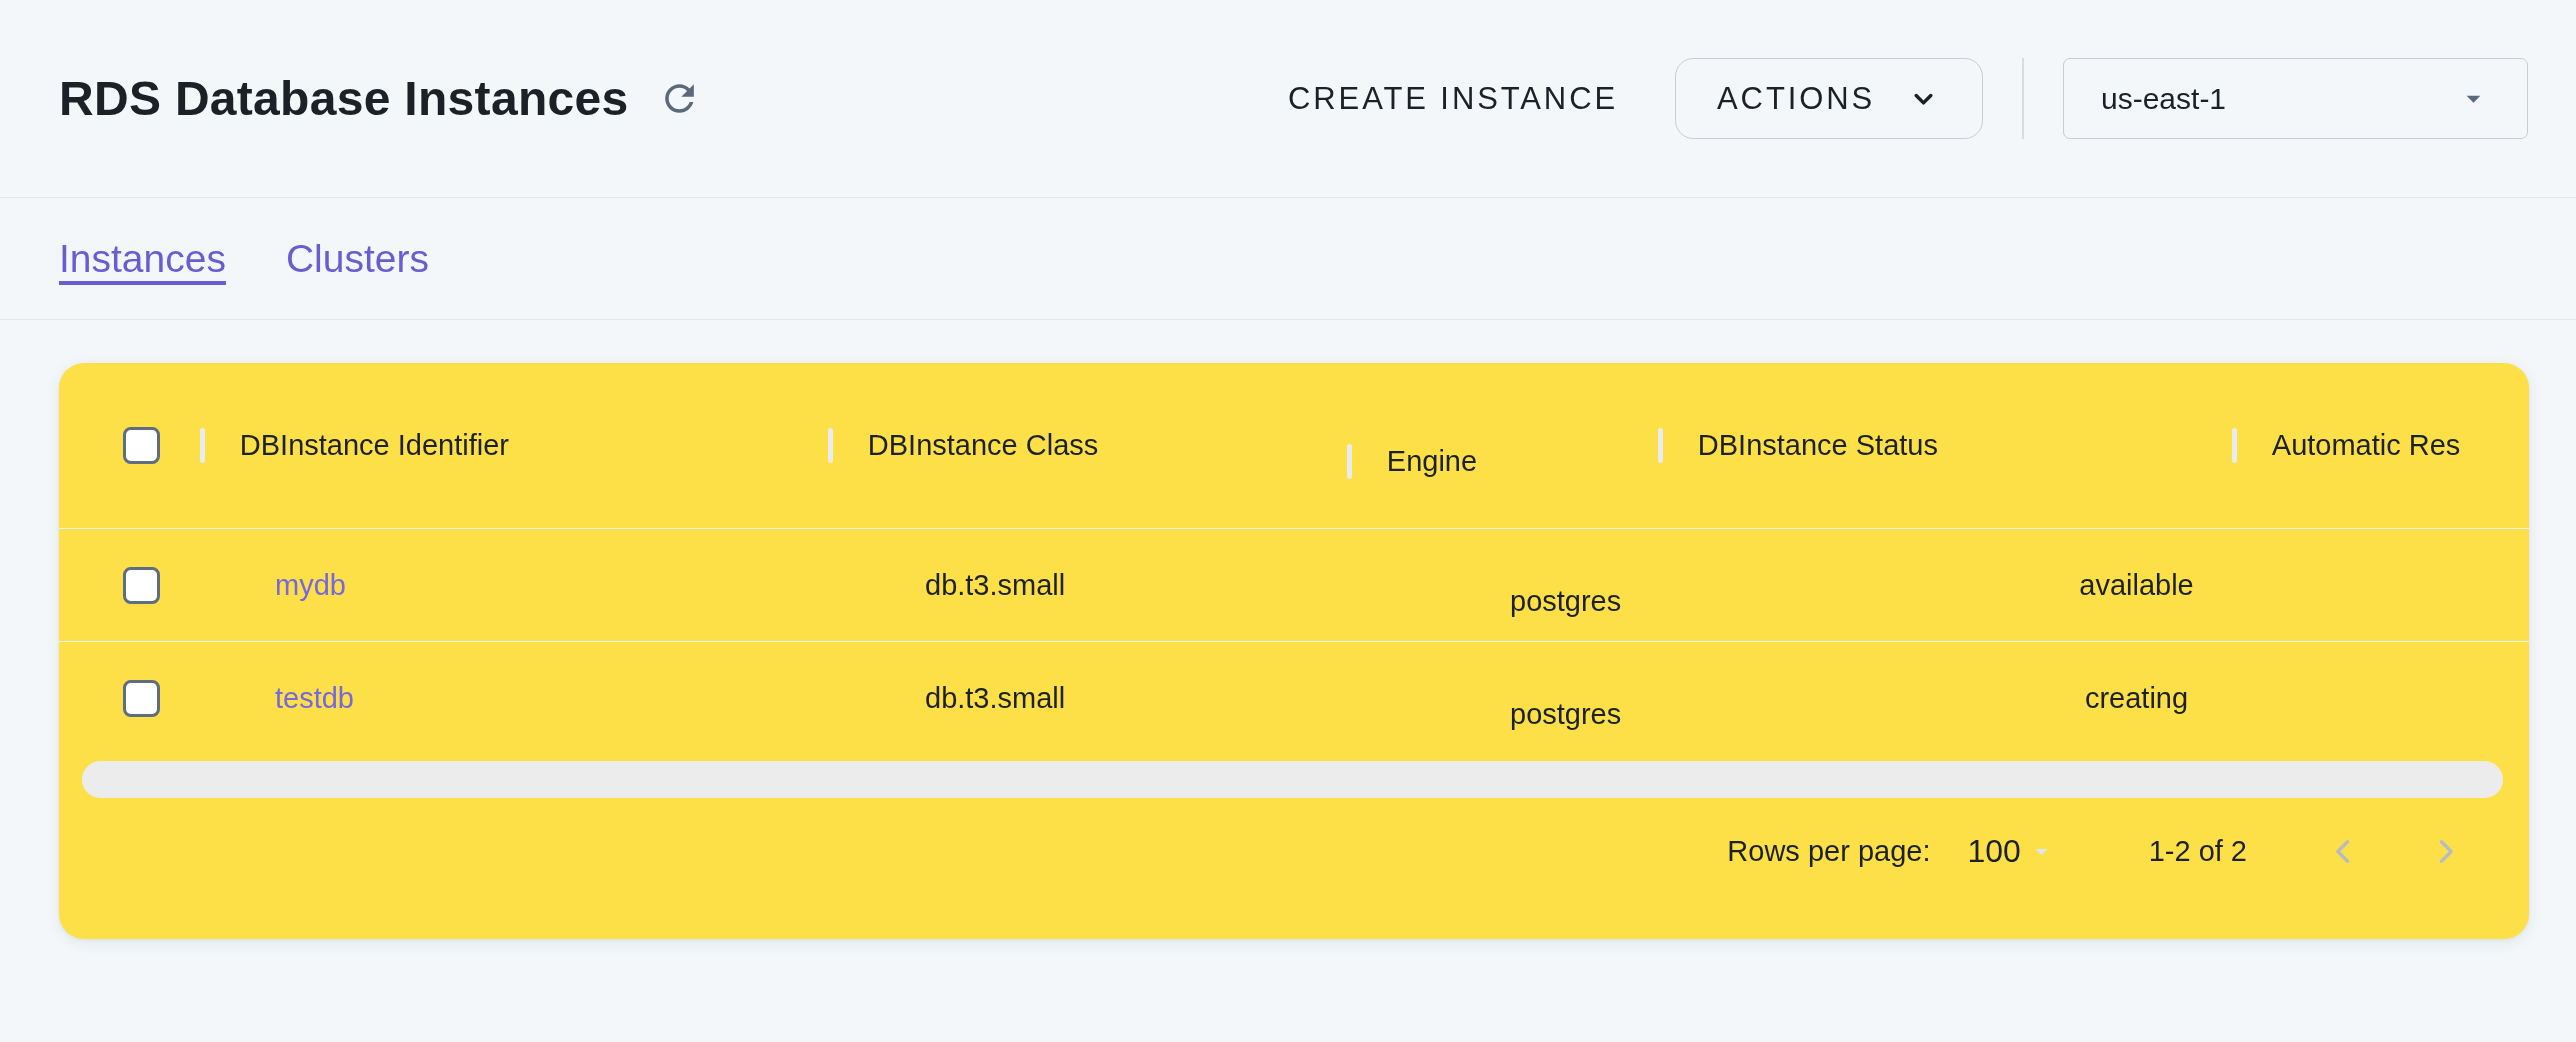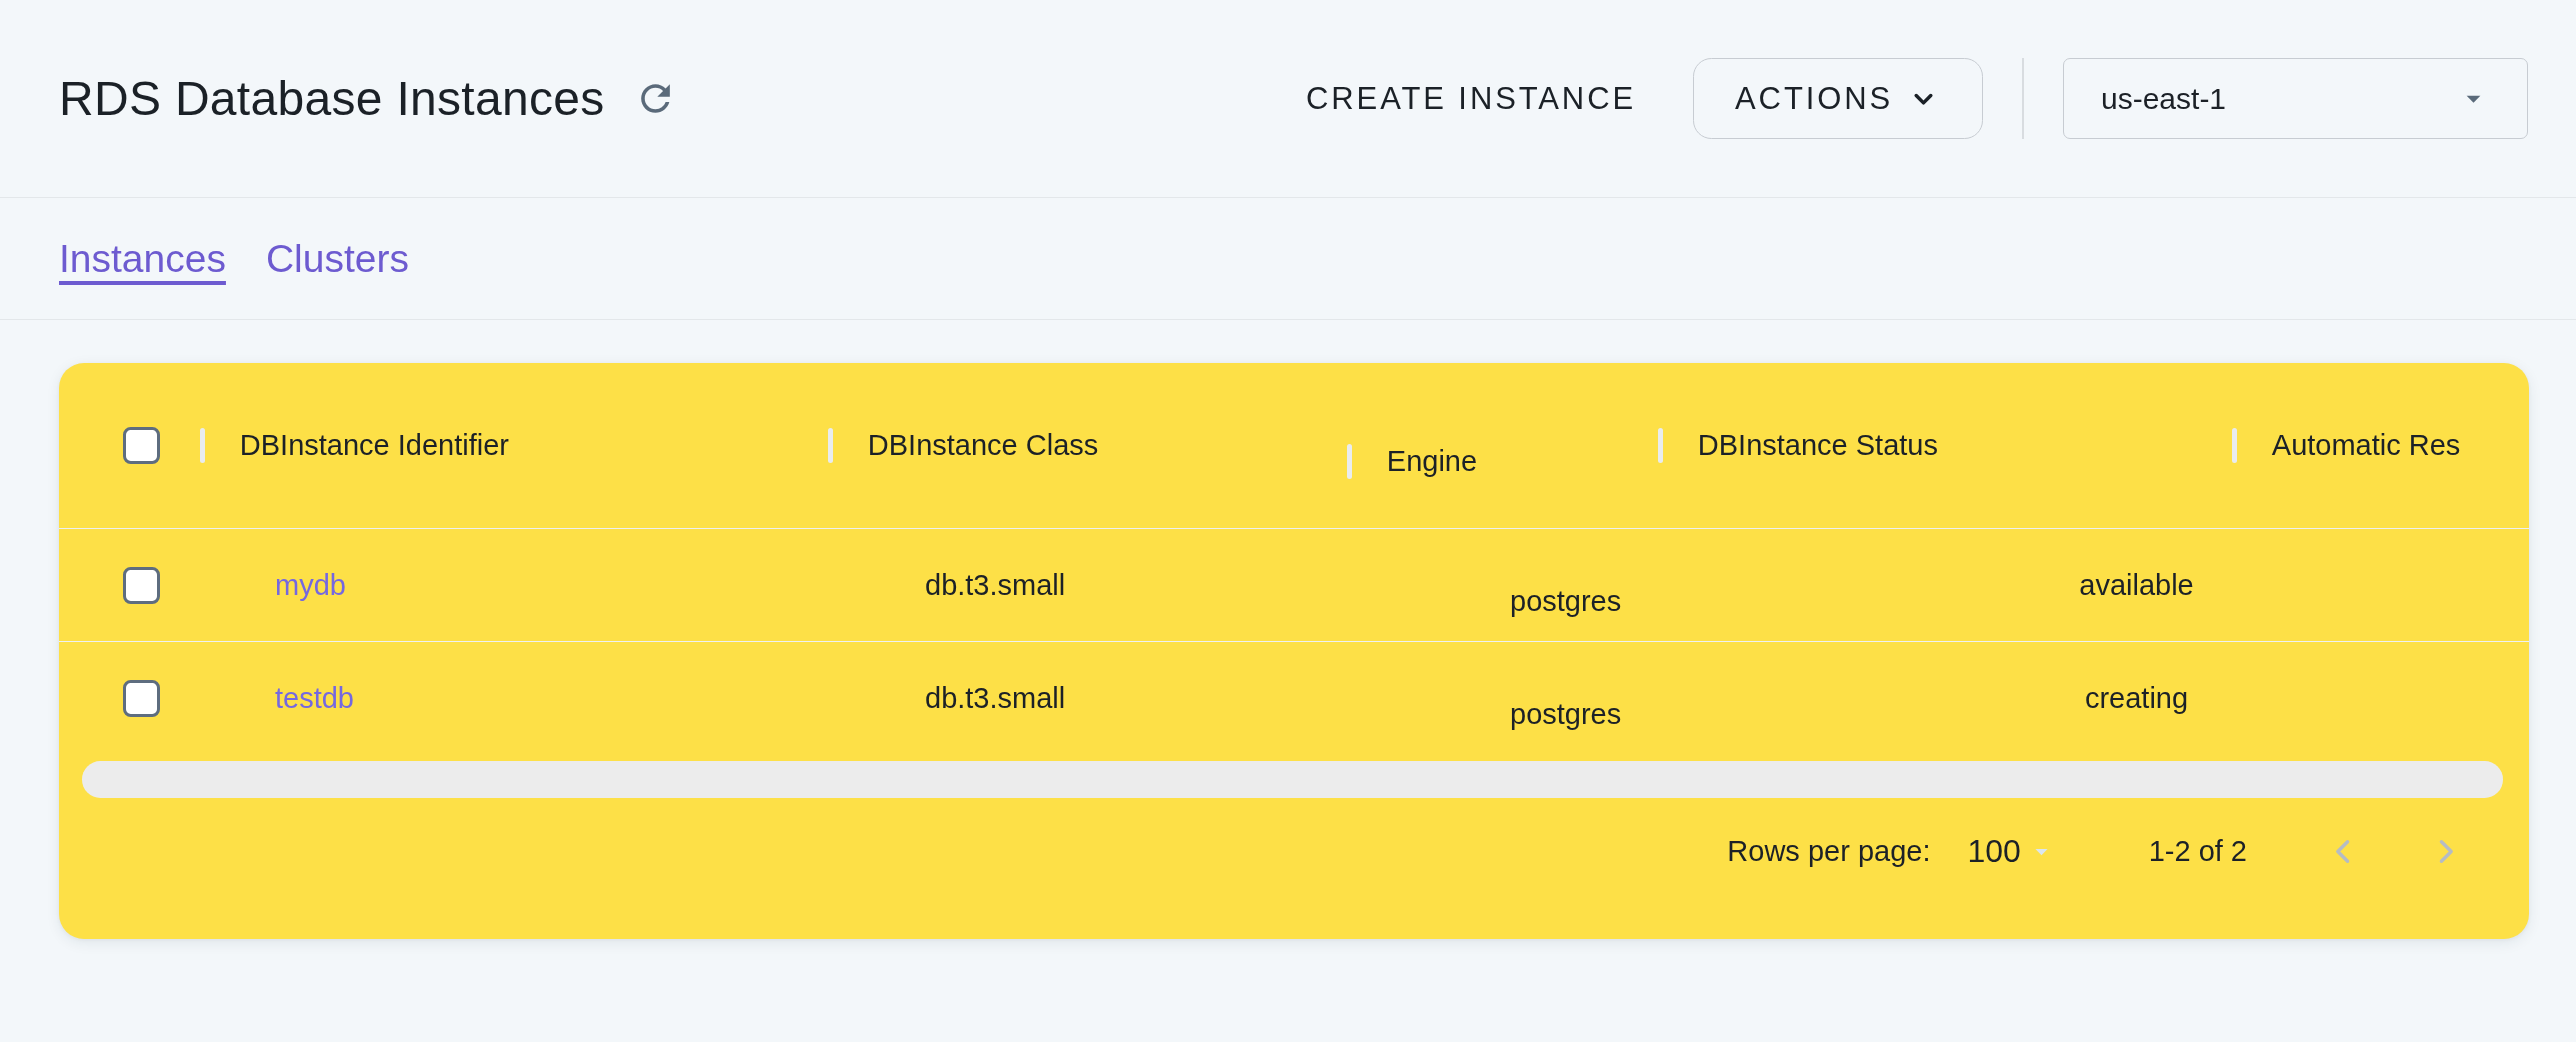--- a/index.html
+++ b/index.html
@@ -12,51 +12,51 @@
   }
   button { background:none; border:none; font:inherit; color:inherit; cursor:pointer;text-align:right; }
 
   
   .topbar {
     height:198px;
     border-bottom:1.9px solid #e3e7ea;
     display:flex; align-items:center;
     padding:0 48px 0 59px;
   }
-  .title { font-size:48px; font-weight:400; letter-spacing:0.3px; color:#1b2127; }
+  .title { font-size:48px; font-weight:700; letter-spacing:0.3px; color:#1b2127; }
   .icon-btn { margin-left:29px; display:flex; align-items:center; }
   .topbar-right { margin-left:auto; display:flex; align-items:center; }
   .text-btn {
     font-size:31px; font-weight:500; letter-spacing:2.9px;
     color:#1b2127; white-space:nowrap;
   }
   .outlined-btn {
     margin-left:57px;
     height:81px;
     border:1.9px solid #c7ccd2; border-radius:18.4px;
     padding:0 41px;
-    display:flex; align-items:center; gap:13px;
+    display:flex; align-items:center; gap:31px;
     font-size:31px; font-weight:500; letter-spacing:2.9px;
     color:#1b2127; white-space:nowrap;
   }
   .vdiv { width:1.9px; height:81px; background:#d8dce0; margin:0 39px; }
   .region-select {
     width:465px; height:81px;
     border:1.9px solid #c7ccd2; border-radius:7px;
     display:flex; align-items:center;
     padding:0 37px 0 37px;
     font-size:30px; cursor:pointer;
   }
   .region-select .arrow { margin-left:auto; display:flex; }
 
   
   .tabsbar {
     height:122px;
     border-bottom:1.9px solid #e3e7ea;
-    display:flex; align-items:center; gap:40px;
+    display:flex; align-items:center; gap:60px;
     padding-left:59px;
   }
   .tab {
     font-size:39px; font-weight:400;
     color:#6d5bd0; cursor:pointer; text-decoration:none;
   }
   .tab.active {
     text-decoration:underline;
     text-decoration-thickness:3.9px;
     text-underline-offset:8.7px;

